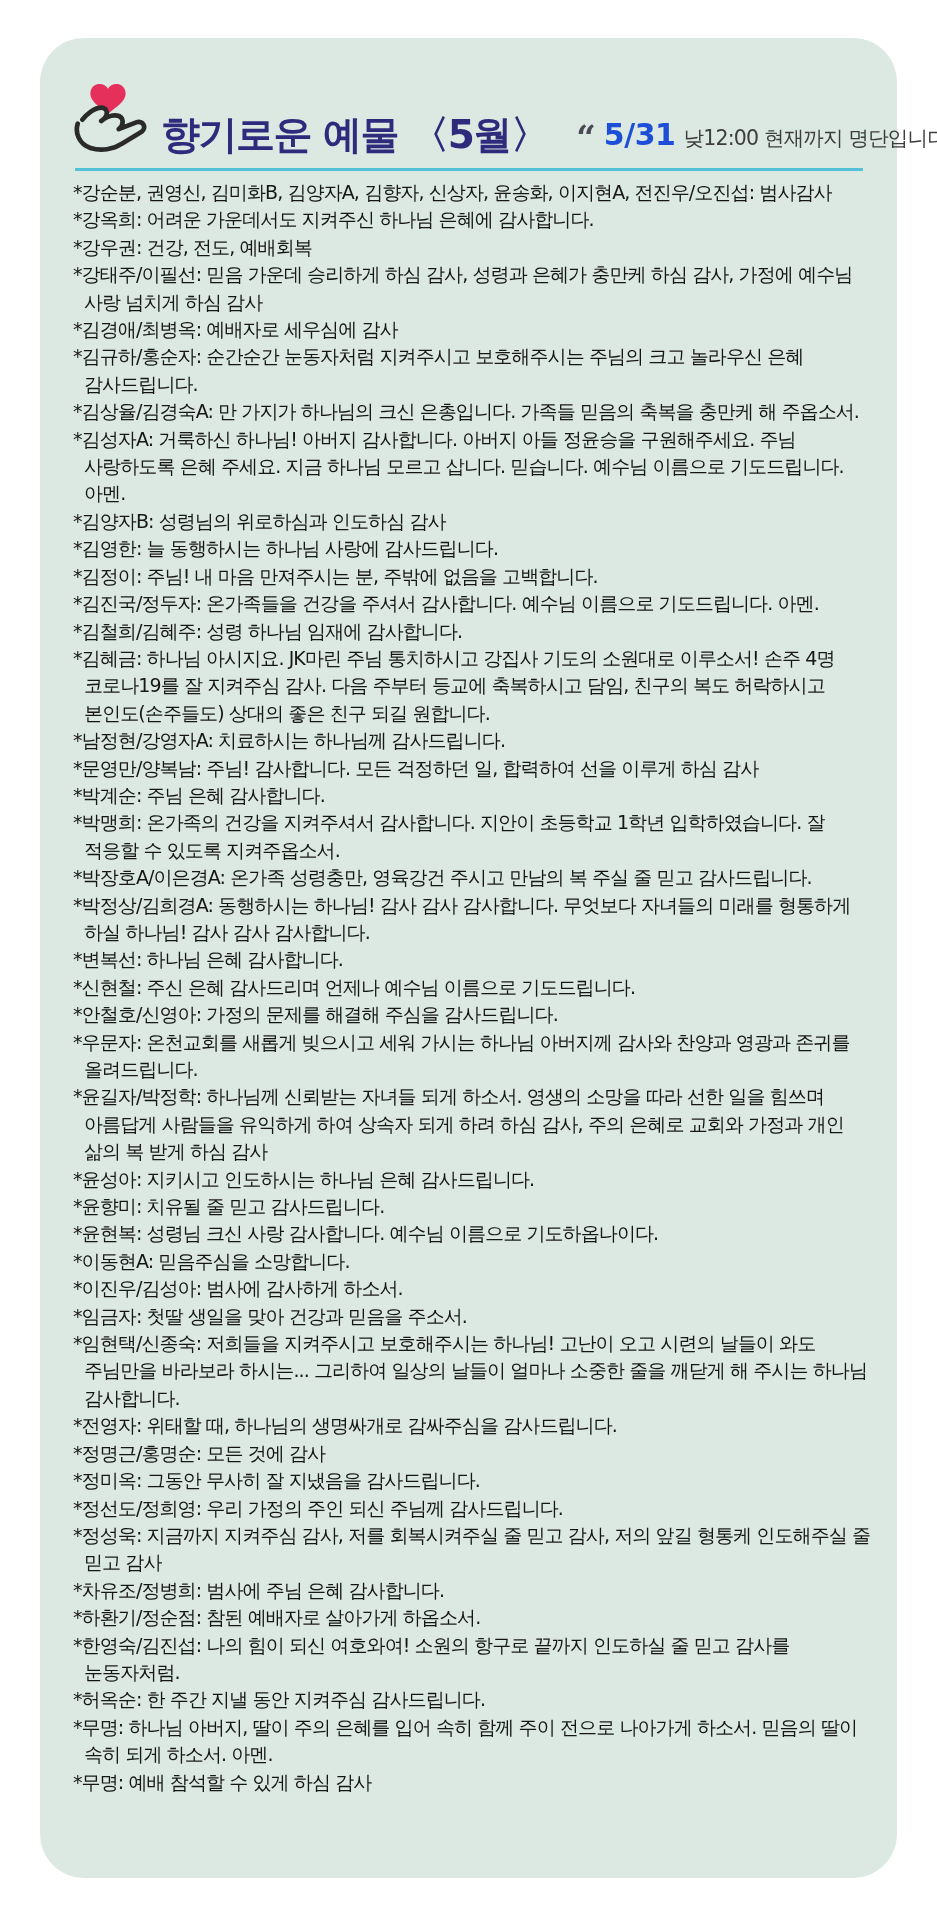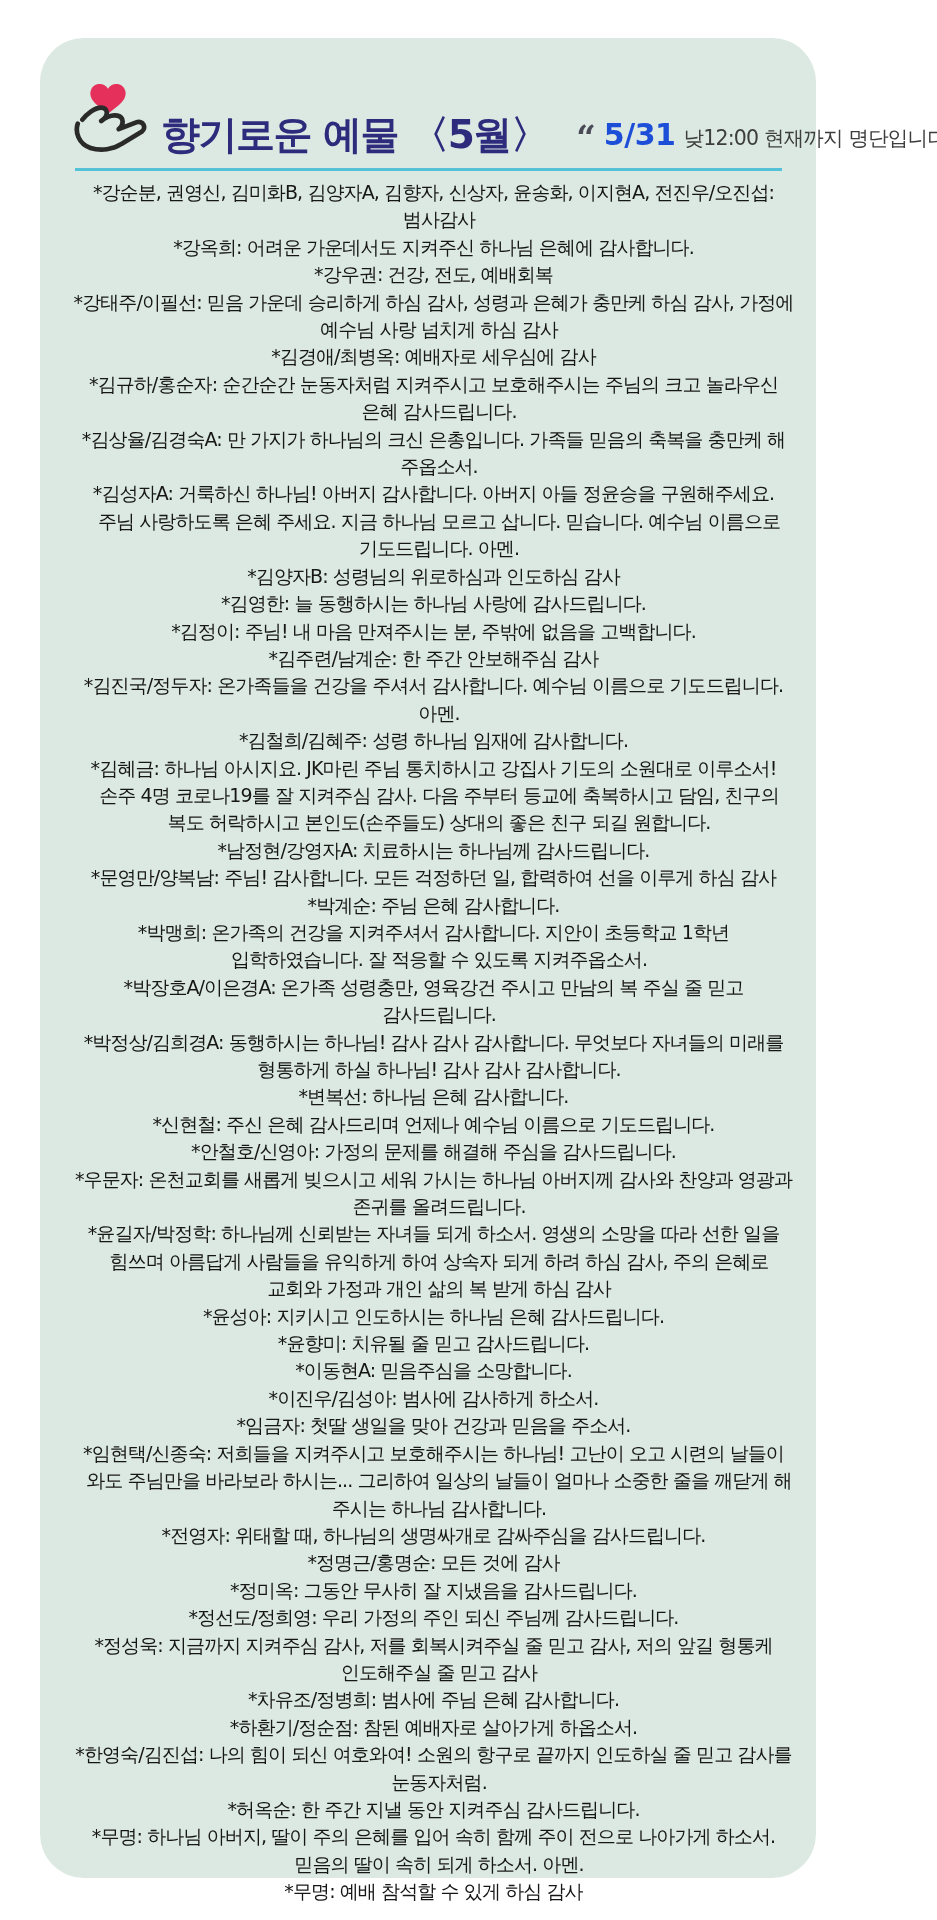--- a/index.html
+++ b/index.html
@@ -12,21 +12,21 @@
     position: relative;
     width: 937px;
     height: 1920px;
     background: #ffffff;
     overflow: hidden;
   }
   .card {
     position: absolute;
     left: 40px;
     top: 38px;
-    width: 776px;
+    width: 857px;
     height: 1840px;
     background: #dbe9e2;
     border-radius: 44px;
     box-sizing: border-box;
     padding: 26px 22px 0 33px;
   }
   .header {
     display: flex;
     align-items: flex-end;
     gap: 14px;
@@ -95,21 +95,20 @@
   }
   .entry {
     font-size: 19px;
     line-height: 27.4px;
     letter-spacing: -0.9px;
     color: #161616;
     padding-left: 11px;
     text-indent: -11px;
     word-break: keep-all;
     overflow-wrap: break-word;
-    text-align: center;
   }
 </style>
 </head>
 <body>
 
 <div class="page">
   <div class="card">
 
     <div class="header">
       <div class="icon-wrap">
@@ -135,37 +134,37 @@
         <li class="entry">*강옥희: 어려운 가운데서도 지켜주신 하나님 은혜에 감사합니다.</li>
         <li class="entry">*강우권: 건강, 전도, 예배회복</li>
         <li class="entry">*강태주/이필선: 믿음 가운데 승리하게 하심 감사, 성령과 은혜가 충만케 하심 감사, 가정에 예수님 사랑 넘치게 하심 감사</li>
         <li class="entry">*김경애/최병옥: 예배자로 세우심에 감사</li>
         <li class="entry">*김규하/홍순자: 순간순간 눈동자처럼 지켜주시고 보호해주시는 주님의 크고 놀라우신 은혜 감사드립니다.</li>
         <li class="entry">*김상율/김경숙A: 만 가지가 하나님의 크신 은총입니다. 가족들 믿음의 축복을 충만케 해 주옵소서.</li>
         <li class="entry">*김성자A: 거룩하신 하나님! 아버지 감사합니다. 아버지 아들 정윤승을 구원해주세요. 주님 사랑하도록 은혜 주세요. 지금 하나님 모르고 삽니다. 믿습니다. 예수님 이름으로 기도드립니다. 아멘.</li>
         <li class="entry">*김양자B: 성령님의 위로하심과 인도하심 감사</li>
         <li class="entry">*김영한: 늘 동행하시는 하나님 사랑에 감사드립니다.</li>
         <li class="entry">*김정이: 주님! 내 마음 만져주시는 분, 주밖에 없음을 고백합니다.</li>
-        <li class="entry">*김주련/남계순: 한 주간 안보해주심 감사</li>
         <li class="entry">*김진국/정두자: 온가족들을 건강을 주셔서 감사합니다. 예수님 이름으로 기도드립니다. 아멘.</li>
         <li class="entry">*김철희/김혜주: 성령 하나님 임재에 감사합니다.</li>
         <li class="entry">*김혜금: 하나님 아시지요. JK마린 주님 통치하시고 강집사 기도의 소원대로 이루소서! 손주 4명 코로나19를 잘 지켜주심 감사. 다음 주부터 등교에 축복하시고 담임, 친구의 복도 허락하시고 본인도(손주들도) 상대의 좋은 친구 되길 원합니다.</li>
         <li class="entry">*남정현/강영자A: 치료하시는 하나님께 감사드립니다.</li>
         <li class="entry">*문영만/양복남: 주님! 감사합니다. 모든 걱정하던 일, 합력하여 선을 이루게 하심 감사</li>
         <li class="entry">*박계순: 주님 은혜 감사합니다.</li>
         <li class="entry">*박맹희: 온가족의 건강을 지켜주셔서 감사합니다. 지안이 초등학교 1학년 입학하였습니다. 잘 적응할 수 있도록 지켜주옵소서.</li>
         <li class="entry">*박장호A/이은경A: 온가족 성령충만, 영육강건 주시고 만남의 복 주실 줄 믿고 감사드립니다.</li>
         <li class="entry">*박정상/김희경A: 동행하시는 하나님! 감사 감사 감사합니다. 무엇보다 자녀들의 미래를 형통하게 하실 하나님! 감사 감사 감사합니다.</li>
         <li class="entry">*변복선: 하나님 은혜 감사합니다.</li>
         <li class="entry">*신현철: 주신 은혜 감사드리며 언제나 예수님 이름으로 기도드립니다.</li>
         <li class="entry">*안철호/신영아: 가정의 문제를 해결해 주심을 감사드립니다.</li>
         <li class="entry">*우문자: 온천교회를 새롭게 빚으시고 세워 가시는 하나님 아버지께 감사와 찬양과 영광과 존귀를 올려드립니다.</li>
         <li class="entry">*윤길자/박정학: 하나님께 신뢰받는 자녀들 되게 하소서. 영생의 소망을 따라 선한 일을 힘쓰며 아름답게 사람들을 유익하게 하여 상속자 되게 하려 하심 감사, 주의 은혜로 교회와 가정과 개인 삶의 복 받게 하심 감사</li>
         <li class="entry">*윤성아: 지키시고 인도하시는 하나님 은혜 감사드립니다.</li>
         <li class="entry">*윤향미: 치유될 줄 믿고 감사드립니다.</li>
+        <li class="entry">*윤현복: 성령님 크신 사랑 감사합니다. 예수님 이름으로 기도하옵나이다.</li>
         <li class="entry">*이동현A: 믿음주심을 소망합니다.</li>
         <li class="entry">*이진우/김성아: 범사에 감사하게 하소서.</li>
         <li class="entry">*임금자: 첫딸 생일을 맞아 건강과 믿음을 주소서.</li>
         <li class="entry">*임현택/신종숙: 저희들을 지켜주시고 보호해주시는 하나님! 고난이 오고 시련의 날들이 와도 주님만을 바라보라 하시는... 그리하여 일상의 날들이 얼마나 소중한 줄을 깨닫게 해 주시는 하나님 감사합니다.</li>
         <li class="entry">*전영자: 위태할 때, 하나님의 생명싸개로 감싸주심을 감사드립니다.</li>
         <li class="entry">*정명근/홍명순: 모든 것에 감사</li>
         <li class="entry">*정미옥: 그동안 무사히 잘 지냈음을 감사드립니다.</li>
         <li class="entry">*정선도/정희영: 우리 가정의 주인 되신 주님께 감사드립니다.</li>
         <li class="entry">*정성욱: 지금까지 지켜주심 감사, 저를 회복시켜주실 줄 믿고 감사, 저의 앞길 형통케 인도해주실 줄 믿고 감사</li>
         <li class="entry">*차유조/정병희: 범사에 주님 은혜 감사합니다.</li>

